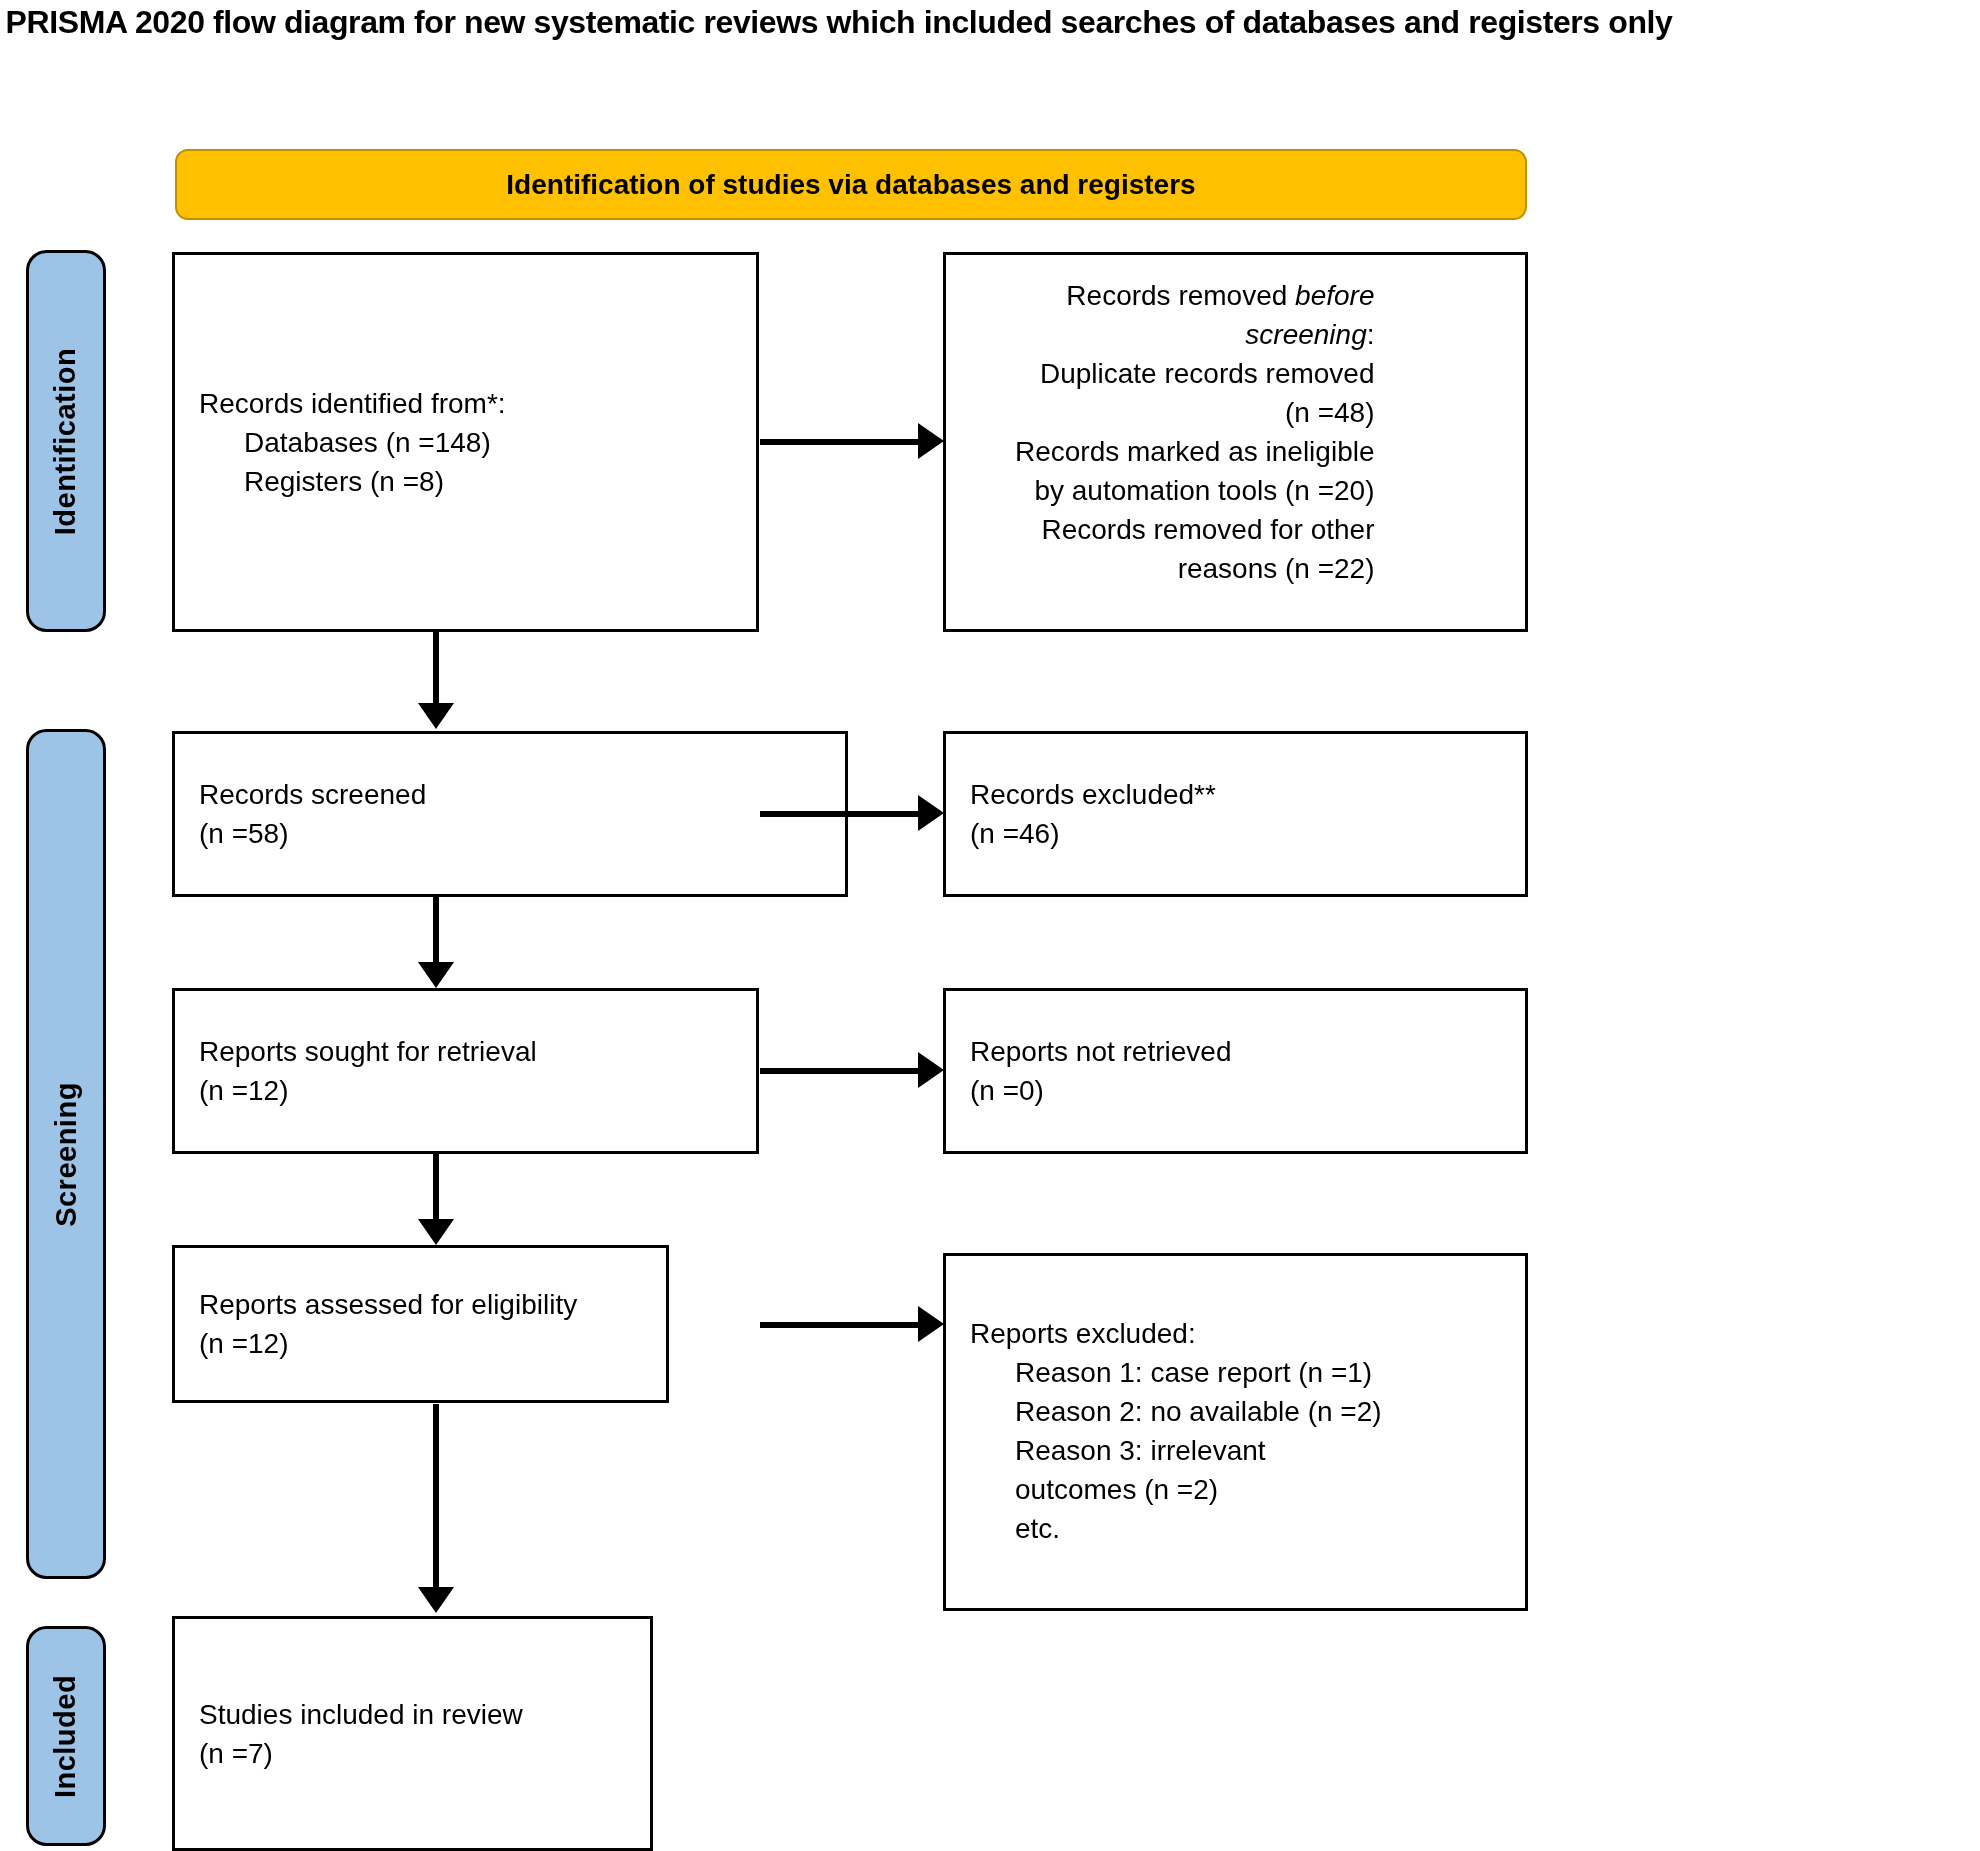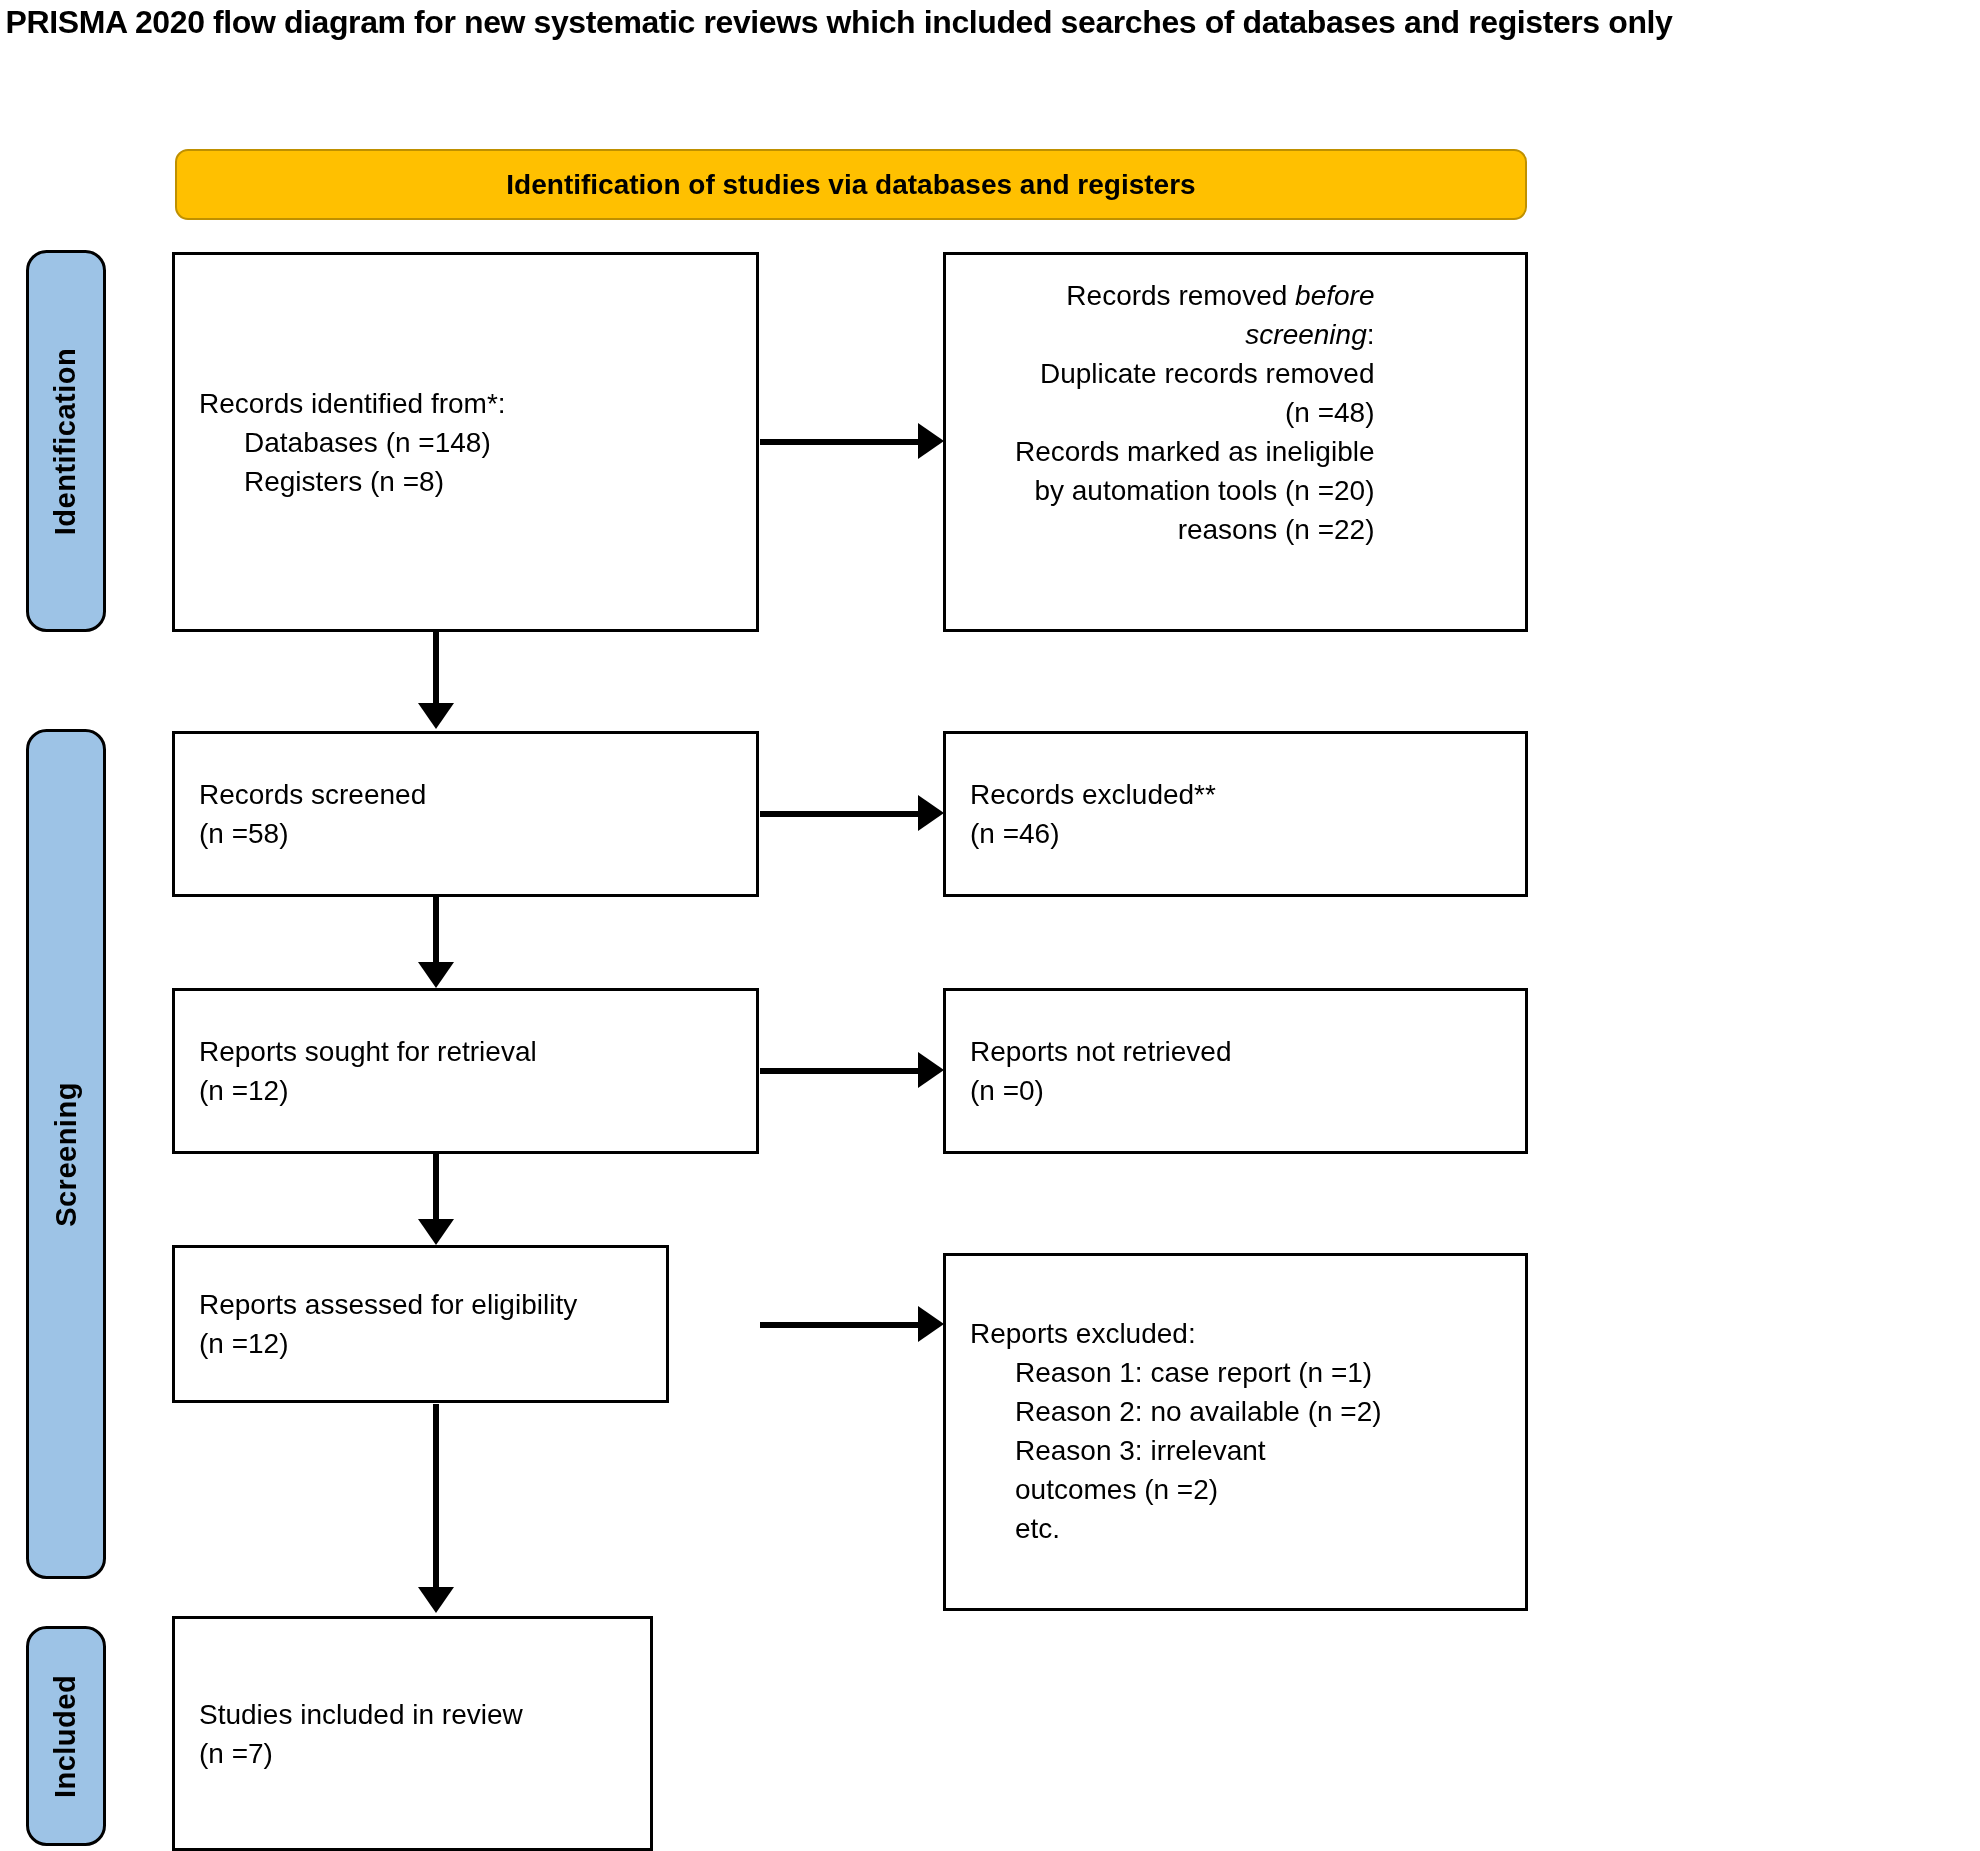--- a/index.html
+++ b/index.html
@@ -145,31 +145,32 @@
   </div>
 
   <div class="flow-box" style="left:943px; top:252px; width:585px; height:380px; align-items:flex-start; padding-top:20.5px;text-align:right;">
     <div class="box-text">
       <span class="ln"><span>Records removed </span><i>before</i></span>
       <span class="ln"><i>screening</i><span>:</span></span>
       <span class="ln indent">Duplicate records removed</span>
       <span class="ln indent">(n =48)</span>
       <span class="ln indent">Records marked as ineligible</span>
       <span class="ln indent">by automation tools (n =20)</span>
+      <span class="ln indent">Records removed for other</span>
       <span class="ln indent">reasons (n =22)</span>
     </div>
   </div>
 
   <div class="h-line" style="left:760px; top:439px; width:164px;"></div>
   <div class="h-head" style="left:918px; top:423px;"></div>
 
   <div class="v-line" style="left:433px; top:632px; height:76px;"></div>
   <div class="v-head" style="left:418px; top:703px;"></div>
 
-  <div class="flow-box" style="left:172px; top:731px; width:587px; height:166px;">
+  <div class="flow-box" style="left:172px; top:731px; width:676px; height:166px;">
     <div class="box-text">
       <span class="ln">Records screened</span>
       <span class="ln">(n =58)</span>
     </div>
   </div>
 
   <div class="flow-box" style="left:943px; top:731px; width:585px; height:166px;">
     <div class="box-text">
       <span class="ln">Records excluded**</span>
       <span class="ln">(n =46)</span>

